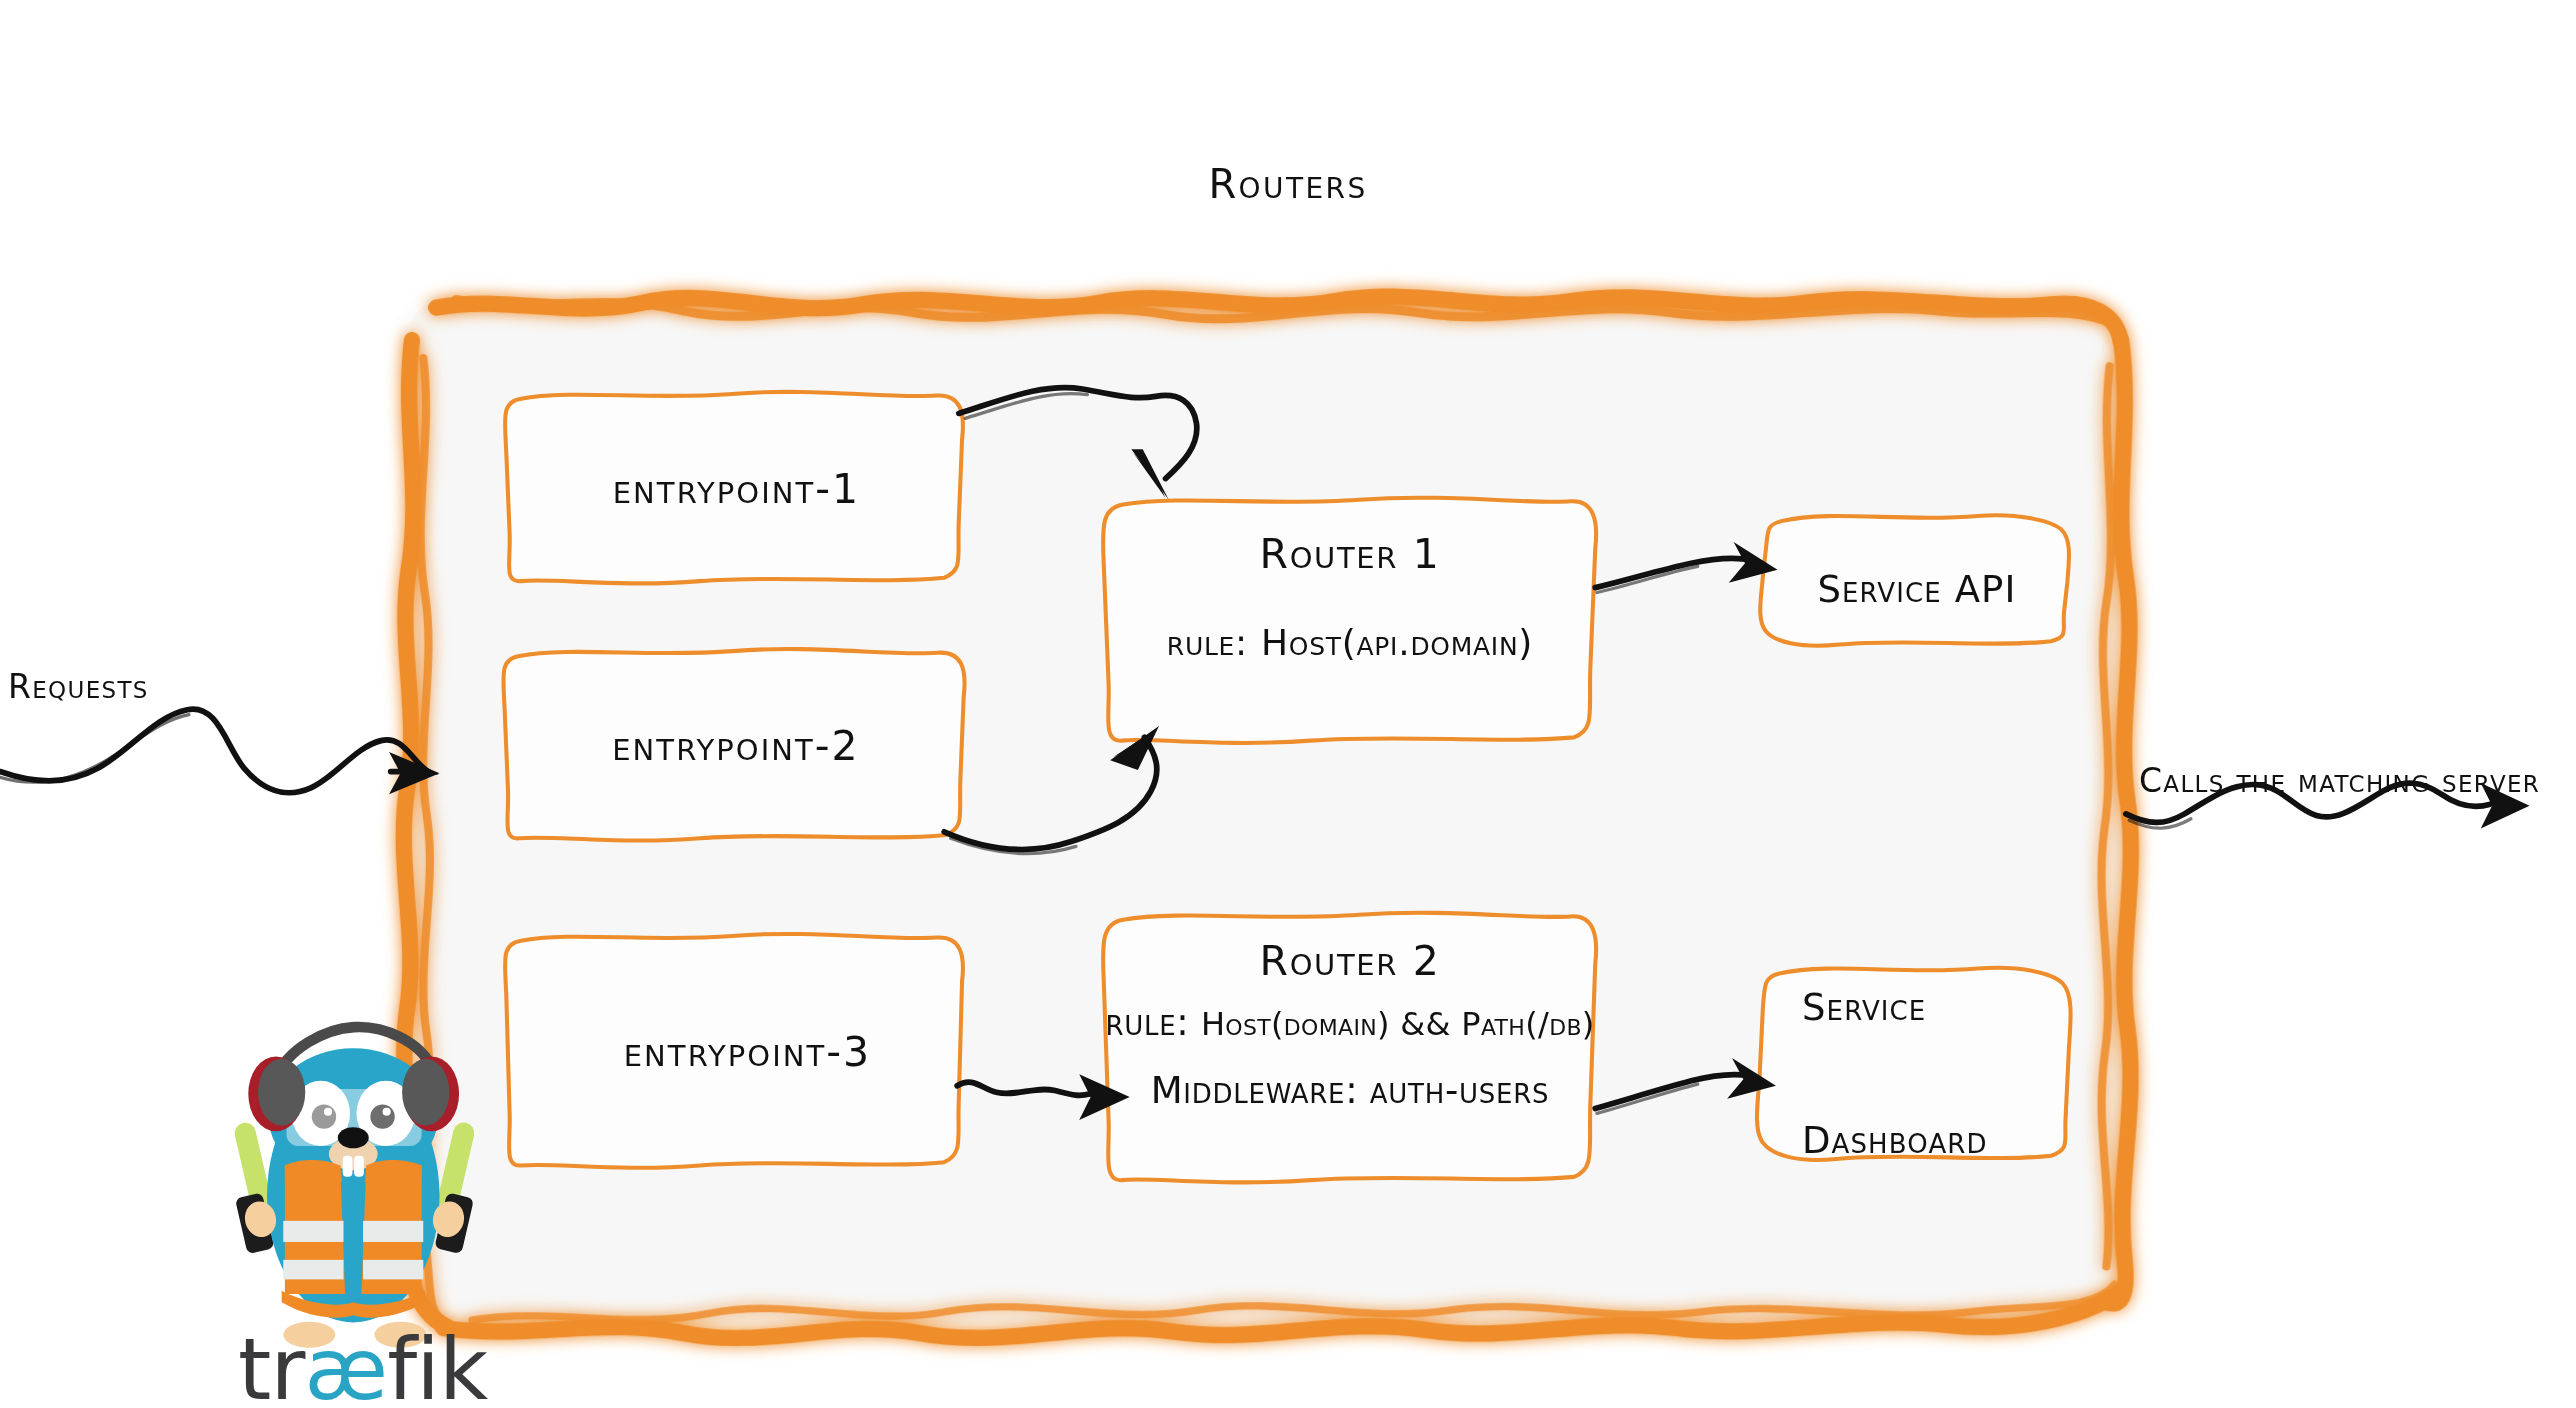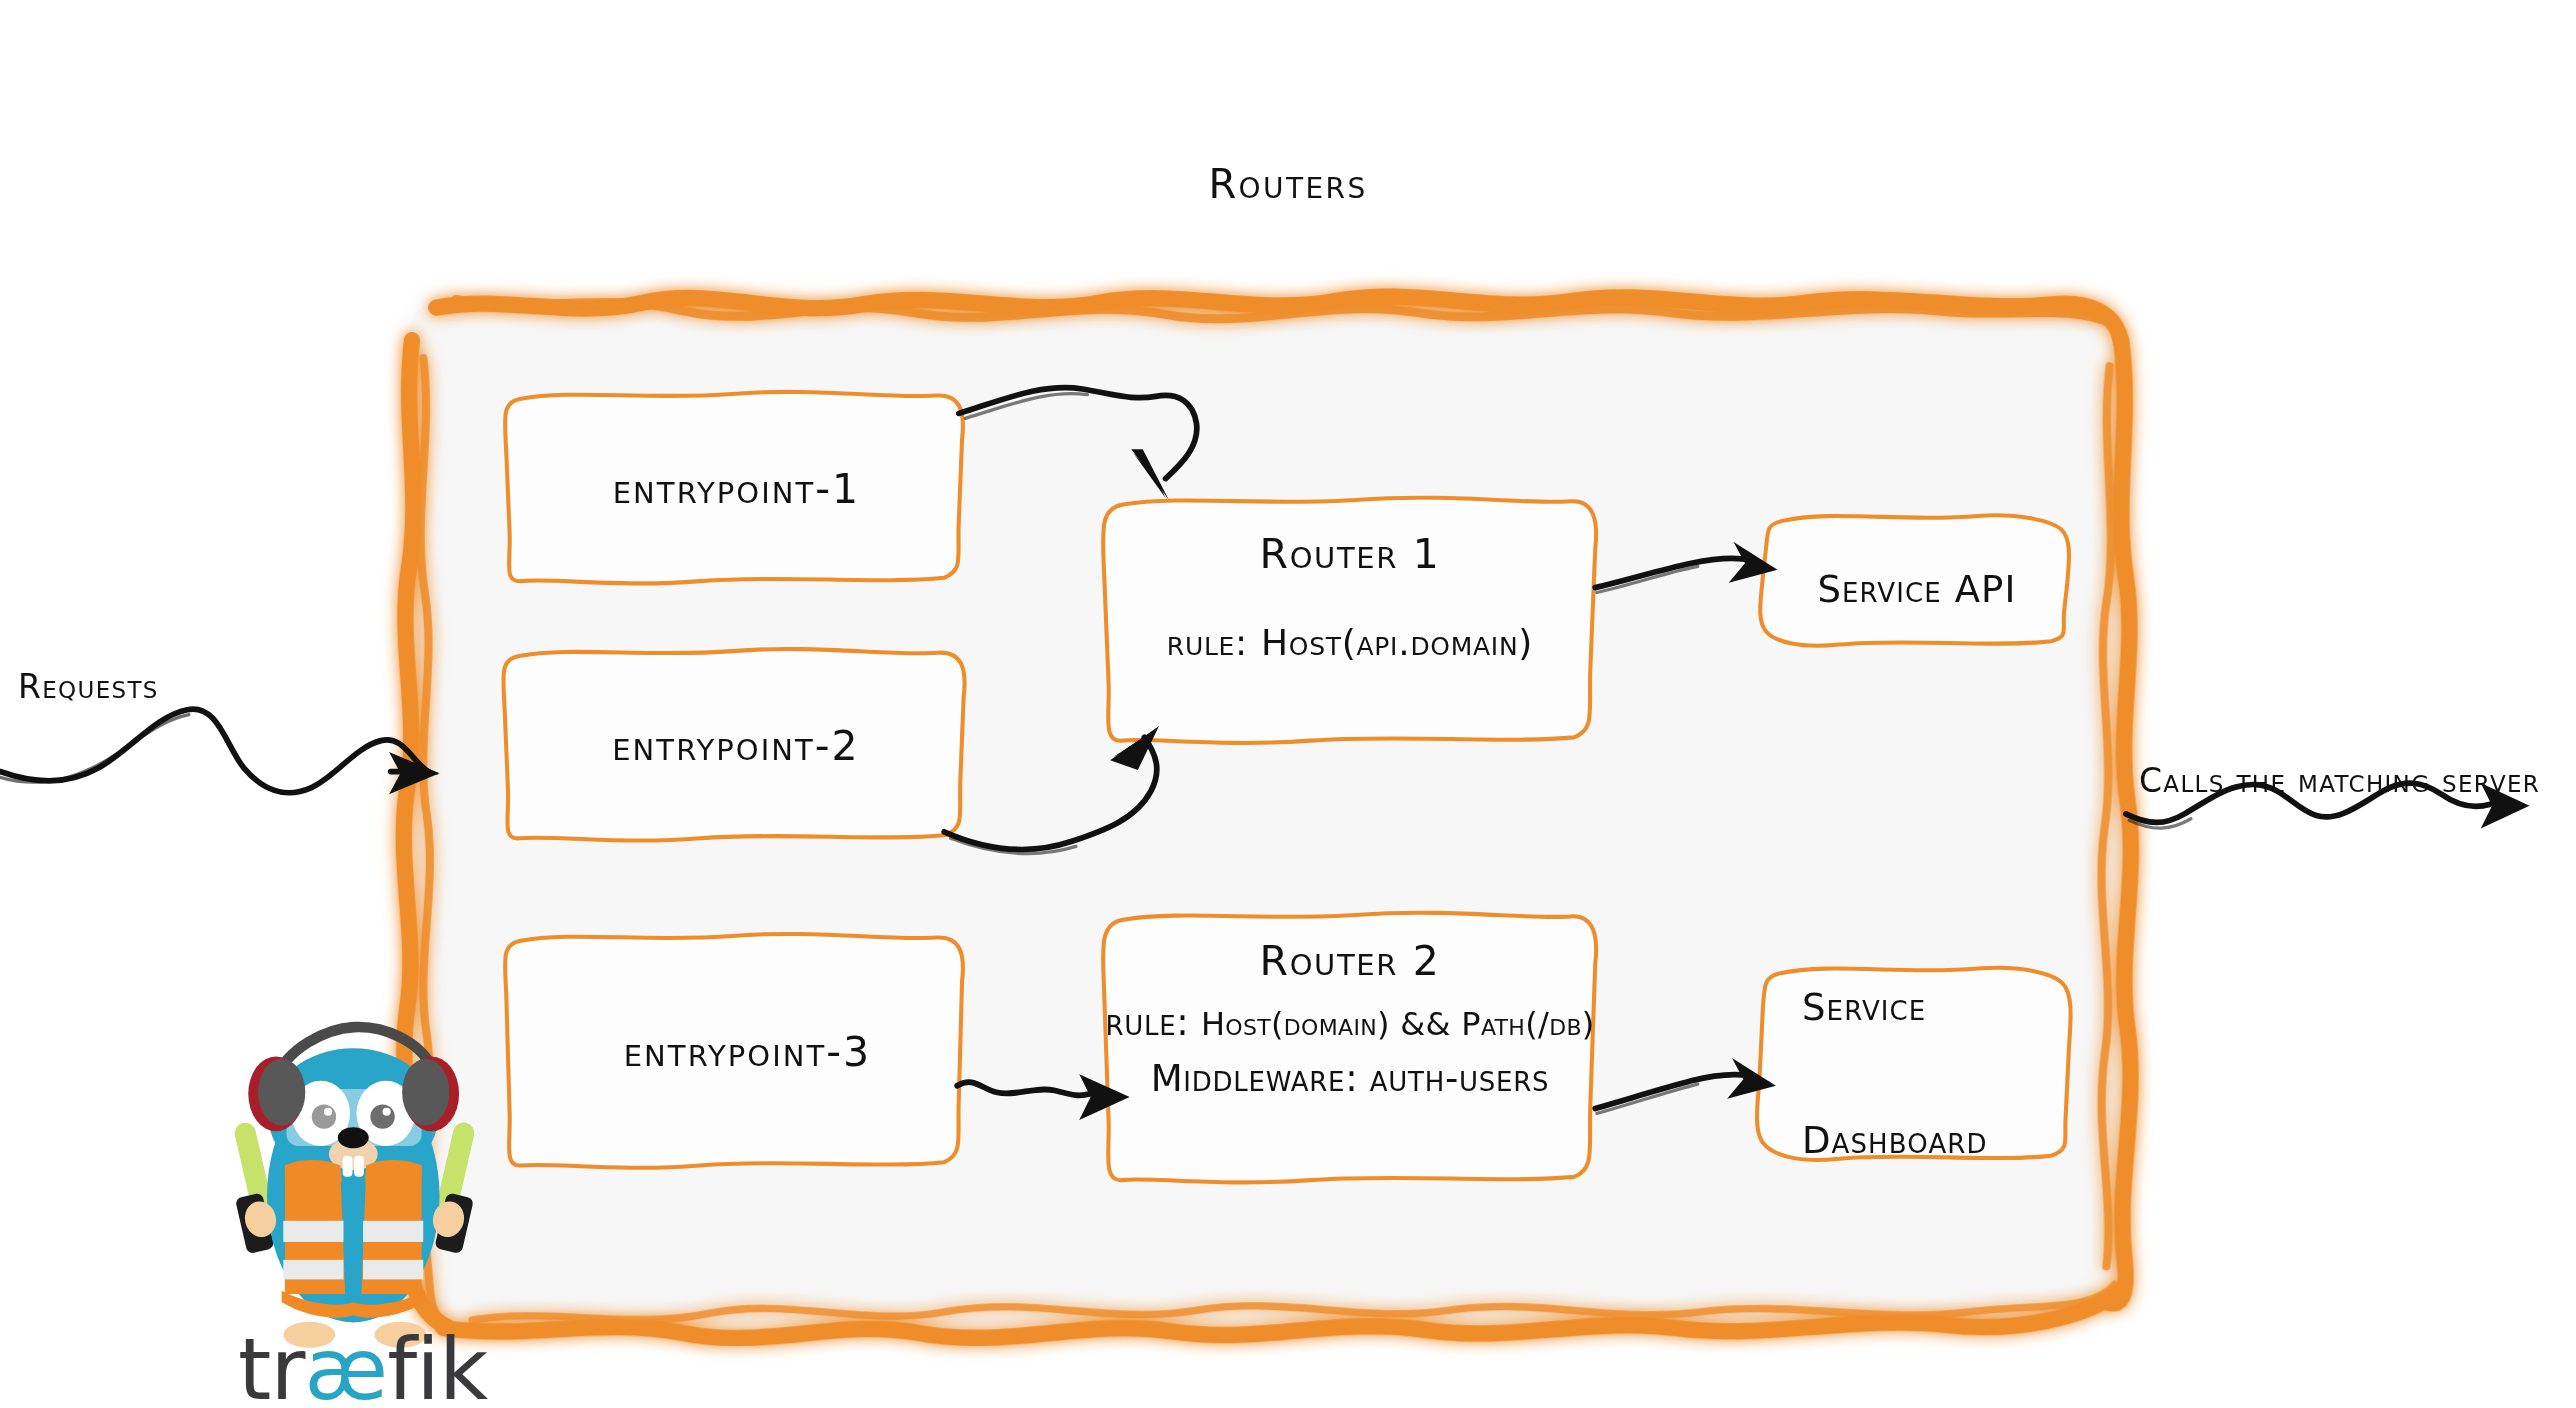--- a/index.html
+++ b/index.html
@@ -345,35 +345,35 @@
       <span class="hand router-rule">Host(api.domain)</span>
     </div>
   </div>
 
   <div class="node-label" style="left:1105px; top:916px; width:490px; height:265px; justify-content:flex-start; padding-top:21px;">
     <span class="hand router-title">Router 2</span>
     <div style="display:flex; align-items:baseline; gap:11.4px; margin-top:16.3px;">
       <span class="hand router-mw">rule:</span>
       <span class="hand router-rule-sm">Host(domain) &amp;&amp; Path(/db)</span>
     </div>
-    <div style="display:flex; align-items:baseline; gap:11.4px; margin-top:13px;">
+    <div style="display:flex; align-items:baseline; gap:11.4px; margin-top:25px;">
       <span class="hand router-mw">Middleware:</span>
       <span class="hand router-mw">auth-users</span>
     </div>
   </div>
 
   <div class="node-label" style="left:1763px; top:518px; width:308px; height:127px;">
     <span class="hand svc-text">Service API</span>
   </div>
 
   <div class="node-label" style="left:1760px; top:970px; width:311px; height:192px; align-items:flex-start; padding-left:42px;justify-content:space-between;">
     <span class="hand svc-text">Service</span>
     <span class="hand svc-text" style="margin-top:23px;">Dashboard</span>
   </div>
 
-  <div class="side-label hand" style="left:18px; top:667px;">Requests</div>
+  <div class="side-label hand" style="left:8px; top:667px;">Requests</div>
 
   <div class="side-label hand" style="left:2139px; top:741px;margin-top:20px;">Calls the matching server</div>
 
   <div id="traefik-wordmark"><span>tr</span><span class="ae">æ</span><span>fik</span></div>
 
 </div>
 
 
 </body></html>

